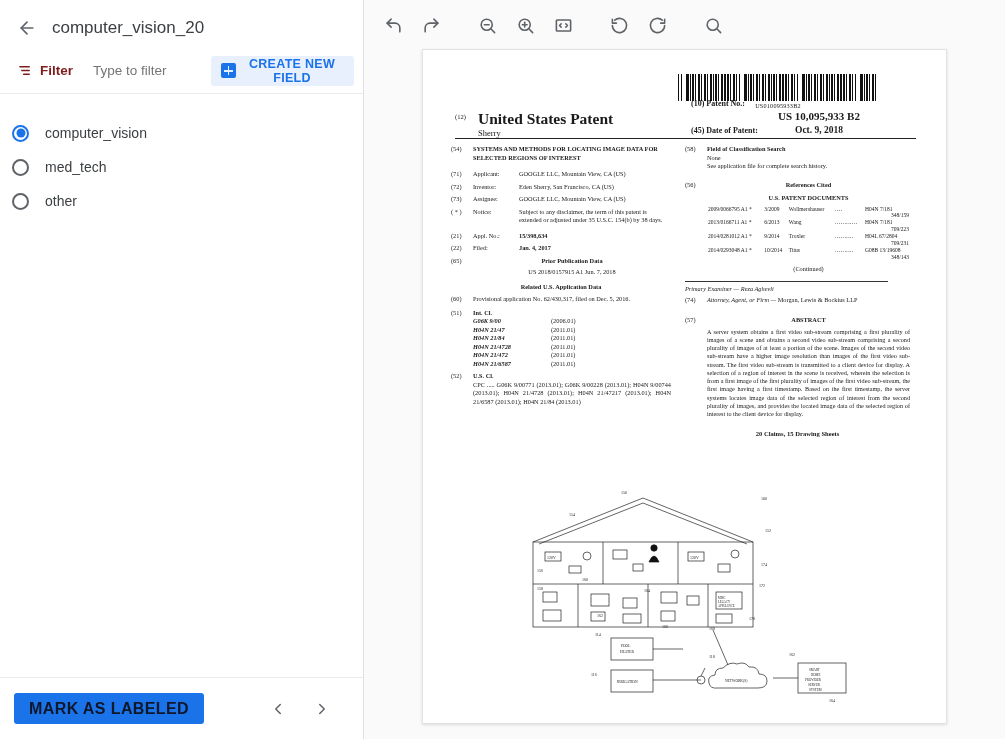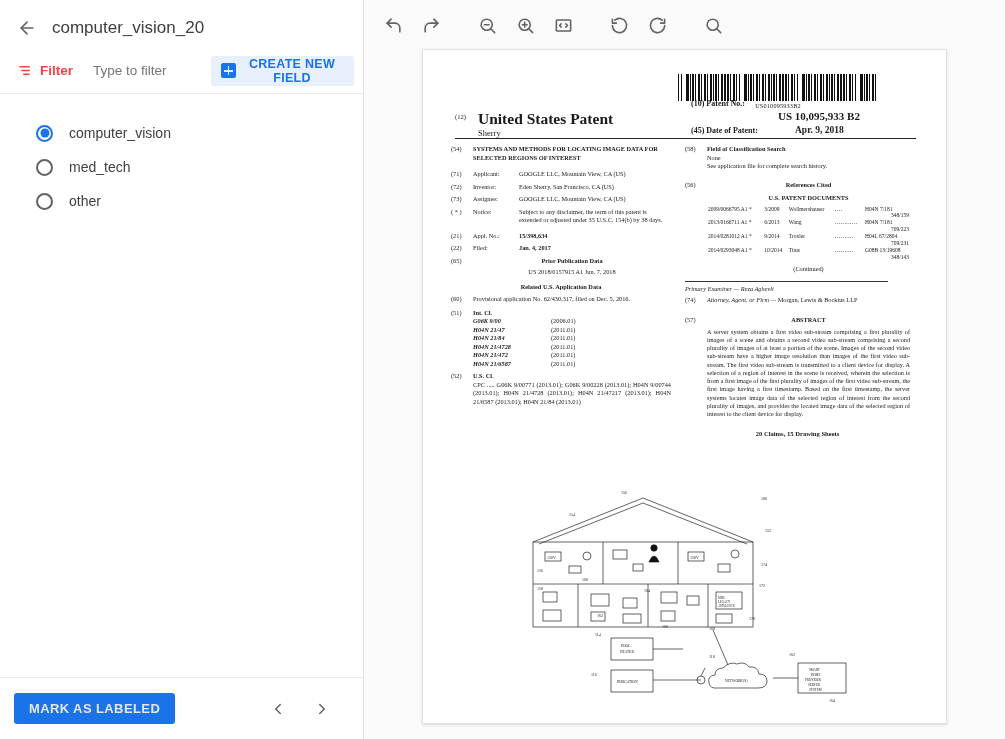--- a/index.html
+++ b/index.html
@@ -33,21 +33,21 @@
     font-size: 17px; color: #3c4043; margin-left: 8px;
     font-family: "Liberation Sans", sans-serif;
   }
   .filter-row {
     display: flex; align-items: center; height: 46px;
     border-bottom: 1px solid #e8eaed;
     padding-left: 18px;
   }
   .filter-label {
     display: flex; align-items: center; gap: 7px;
-    font-size: 13.5px; font-weight: bold; color: #ef4444;
+    font-size: 13.5px; font-weight: bold; color: #7f1d1d;
   }
   .filter-input {
     border: none; outline: none; margin-left: 18px;
     font-size: 13.5px; color: #80868b; background: transparent;
     font-family: "Liberation Sans", sans-serif;
     width: 120px;
   }
   .create-field-btn {
     margin-left: auto;
     display: flex; align-items: center; gap: 8px;
@@ -68,42 +68,42 @@
   }
   .plus-square::before, .plus-square::after {
     content: ""; position: absolute; background: #e8f0fe;
   }
   .plus-square::before { left: 3px; right: 3px; top: 7px; height: 1.6px; }
   .plus-square::after { top: 3px; bottom: 3px; left: 6.7px; width: 1.6px; }
 
   .options { padding-top: 22px; flex: 1; }
   .option-row {
     display: flex; align-items: center;
-    height: 34px; padding-left: 36px; cursor: pointer;
+    height: 34px; padding-left: 12px; cursor: pointer;
     gap: 16px;
   }
   .radio {
     width: 17px; height: 17px; border-radius: 50%;
     border: 2px solid #5f6368; position: relative; flex: none;
   }
   .radio.checked { border-color: #1a73e8; }
   .radio.checked::after {
     content: ""; position: absolute; left: 50%; top: 50%;
     width: 9px; height: 9px; background: #1a73e8; border-radius: 50%;
     transform: translate(-50%, -50%);
   }
   .option-label { font-size: 14px; color: #3c4043; }
 
   .left-footer {
     height: 62px; border-top: 1px solid #e8eaed;
     display: flex; align-items: center; padding: 0 14px;
   }
   .mark-btn {
-    background: #1a73e8; color: #e5e5e5;
-    font-size: 13px; font-weight: bold; letter-spacing: .4px;
+    background: #1a73e8; color: #0f172a;
+    font-size: 16px; font-weight: bold; letter-spacing: .4px;
     border: none; border-radius: 3px;
     height: 31px; padding: 0 15px; cursor: pointer;
     font-family: "Liberation Sans", sans-serif;
   }
   .nav-arrows { margin-left: auto; display: flex; gap: 18px; padding-right: 14px; }
   .nav-arrow {
     width: 26px; height: 26px; display: flex; align-items: center; justify-content: center;
     color: #5f6368; cursor: pointer;
   }
 
@@ -316,21 +316,21 @@
         <div class="barcode"></div>
         <div class="barcode-num">US010095933B2</div>
 
         <div class="t12" style="left:32px; top:63px;">(12)</div>
         <div class="us-patent">United States Patent</div>
         <div class="inventor-name">Sherry</div>
 
         <div class="right-head-1">(10)  Patent No.:</div>
         <div class="pat-no">US 10,095,933 B2</div>
         <div class="right-head-2">(45)  Date of Patent:</div>
-        <div class="pat-date">Apr. 9, 2018</div>
+        <div class="pat-date">Oct. 9, 2018</div>
 
         <div class="hdr-rule" style="top:88px;"></div>
 
         <div class="col-l">
           <div class="fld">
             <div class="fld-n">(54)</div>
             <div class="fld-v b">SYSTEMS AND METHODS FOR LOCATING IMAGE DATA FOR SELECTED REGIONS OF INTEREST</div>
           </div>
           <div class="fld" style="margin-top:8px;">
             <div class="fld-n">(71)</div>

